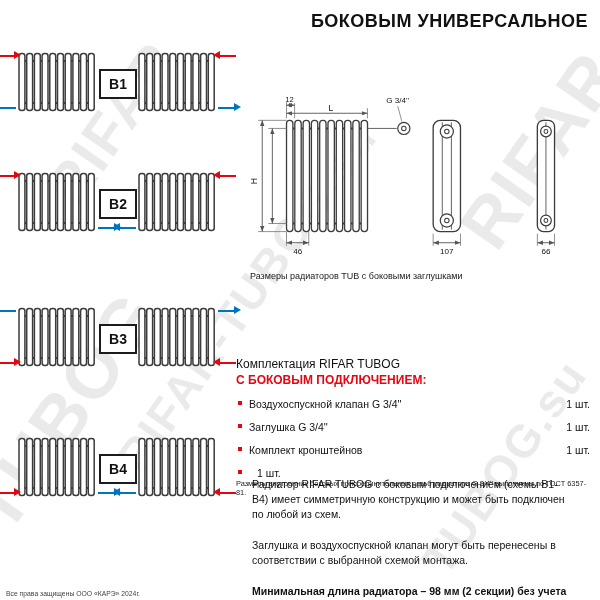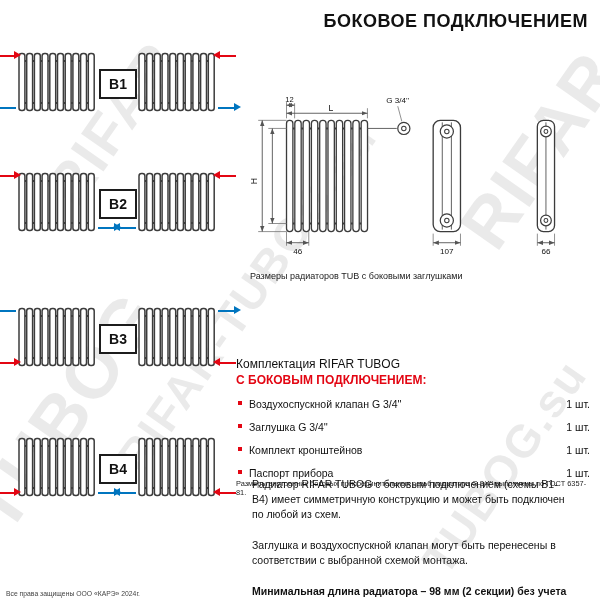--- a/index.html
+++ b/index.html
@@ -77,21 +77,21 @@
         <rect x="54.9" y="1.5" width="5.9" height="57" rx="2.5" fill="#fff" stroke="#3c3c3c" stroke-width="1.5"></rect>
         <rect x="62.6" y="1.5" width="5.9" height="57" rx="2.5" fill="#fff" stroke="#3c3c3c" stroke-width="1.5"></rect>
         <rect x="70.3" y="1.5" width="5.9" height="57" rx="2.5" fill="#fff" stroke="#3c3c3c" stroke-width="1.5"></rect>
       </g>
     </defs>
   </svg>
 
   <div class="layer">
 
     <div class="title">
-      <div>БОКОВОЕ ПОДКЛЮЧЕНИЕМ</div>
+      <div>БОКОВЫМ УНИВЕРСАЛЬНОЕ</div>
     </div>
 
     <div class="scheme-row" style="top:52px">
       <div class="rad-wrap" style="left:18px">
         <svg class="rad" viewBox="0 0 78 60">
             <use href="#radsym"></use>
           </svg>
         <i class="arrow red ptr-right" style="left:-20px;top:3px"></i>
         <i class="arrow blue ptr-left" style="left:-20px;bottom:3px"></i>
       </div>
@@ -255,21 +255,20 @@
         <span class="eq-name">Заглушка G 3/4''</span>
         <span class="eq-qty">1 шт.</span>
       </div>
       <div class="eq-item">
         <span class="bullet"></span>
         <span class="eq-name">Комплект кронштейнов</span>
         <span class="eq-qty">1 шт.</span>
       </div>
       <div class="eq-item">
         <span class="bullet"></span>
-        <span class="eq-name">Паспорт прибора</span>
         <span class="eq-qty">1 шт.</span>
       </div>
 
       <div class="eq-note">Размеры внутренних боковых присоединительных резьб радиатора G 3/4'' выполнены по ГОСТ 6357-81.</div>
     </div>
 
     <div class="description">
       <p>Радиатор RIFAR TUBOG с боковым подключением (схемы В1-В4) имеет симметричную конструкцию и может быть подключен по любой из схем.</p>
       <p>Заглушка и воздухоспускной клапан могут быть перенесены в соответствии с выбранной схемой монтажа.</p>
       <p class="min">Минимальная длина радиатора – 98 мм (2 секции) без учета арматуры.</p>

